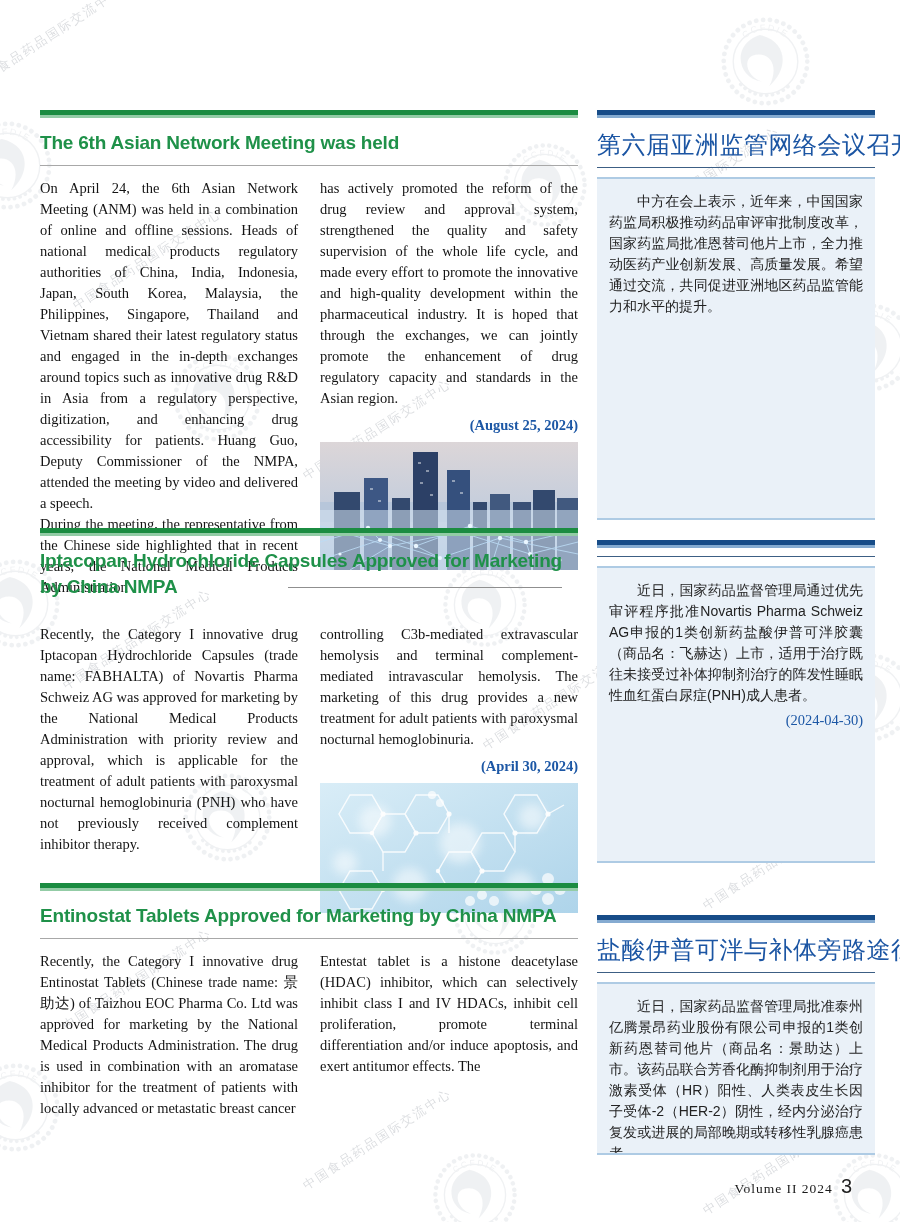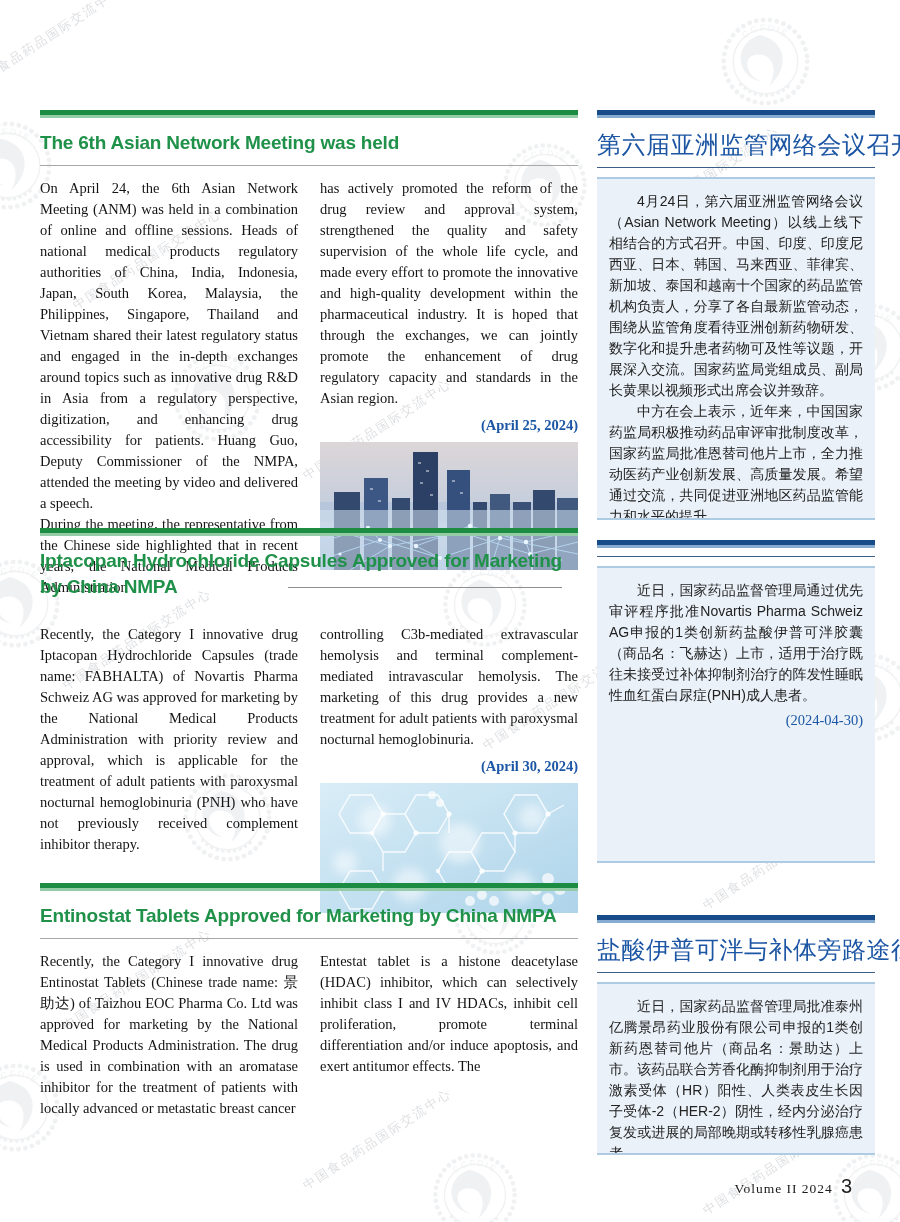--- a/index.html
+++ b/index.html
@@ -142,21 +142,21 @@
     <div class="bar-green"></div>
     <h2 class="en-title nowrap">The 6th Asian Network Meeting was held</h2>
     <hr class="en-hr">
     <div class="en-cols">
       <div class="en-col">
         <p>On April 24, the 6th Asian Network Meeting (ANM) was held in a combination of online and offline sessions. Heads of national medical products regulatory authorities of China, India, Indonesia, Japan, South Korea, Malaysia, the Philippines, Singapore, Thailand and Vietnam shared their latest regulatory status and engaged in the in-depth exchanges around topics such as innovative drug R&amp;D in Asia from a regulatory perspective, digitization, and enhancing drug accessibility for patients. Huang Guo, Deputy Commissioner of the NMPA, attended the meeting by video and delivered a speech.</p>
         <p>During the meeting, the representative from the Chinese side highlighted that in recent years, the National Medical Products Administration</p>
       </div>
       <div class="en-col">
         <p>has actively promoted the reform of the drug review and approval system, strengthened the quality and safety supervision of the whole life cycle, and made every effort to promote the innovative and high-quality development within the pharmaceutical industry. It is hoped that through the exchanges, we can jointly promote the enhancement of drug regulatory capacity and standards in the Asian region.</p>
-        <div class="en-date">(April 25, 2024)</div>
+        <div class="en-date">(August 25, 2024)</div>
 
         <svg class="fig" viewBox="0 0 258 128">
           <defs>
             <linearGradient id="sky" x1="0" y1="0" x2="0" y2="1">
               <stop offset="0" stop-color="#dcd6d8"></stop>
                 <stop offset=".55" stop-color="#c3cddd"></stop>
                 <stop offset="1" stop-color="#a9c0da"></stop>
             </linearGradient>
           </defs>
           <rect width="258" height="128" fill="url(#sky)"></rect>
@@ -212,21 +212,20 @@
         </svg>
       </div>
     </div>
   </section>
 
   <section class="zh-sec" style="top:110px">
     <div class="bar-blue"></div>
     <h2 class="zh-title nowrap">第六届亚洲监管网络会议召开</h2>
     <hr class="zh-hr">
     <div class="zh-box" style="height:319px">
-      <p>4月24日，第六届亚洲监管网络会议（Asian Network Meeting）以线上线下相结合的方式召开。中国、印度、印度尼西亚、日本、韩国、马来西亚、菲律宾、新加坡、泰国和越南十个国家的药品监管机构负责人，分享了各自最新监管动态，围绕从监管角度看待亚洲创新药物研发、数字化和提升患者药物可及性等议题，开展深入交流。国家药监局党组成员、副局长黄果以视频形式出席会议并致辞。</p>
       <p>中方在会上表示，近年来，中国国家药监局积极推动药品审评审批制度改革，国家药监局批准恩替司他片上市，全力推动医药产业创新发展、高质量发展。希望通过交流，共同促进亚洲地区药品监管能力和水平的提升。</p>
 
     </div>
   </section>
 
   <section class="en-sec" style="top:528px">
     <div class="bar-green"></div>
     <h2 class="en-title">
       <span>Iptacopan Hydrochloride Capsules Approved for Marketing by China NMPA</span>
       <span class="title-rule" style="left:248px; right:0; top:39px"></span>

